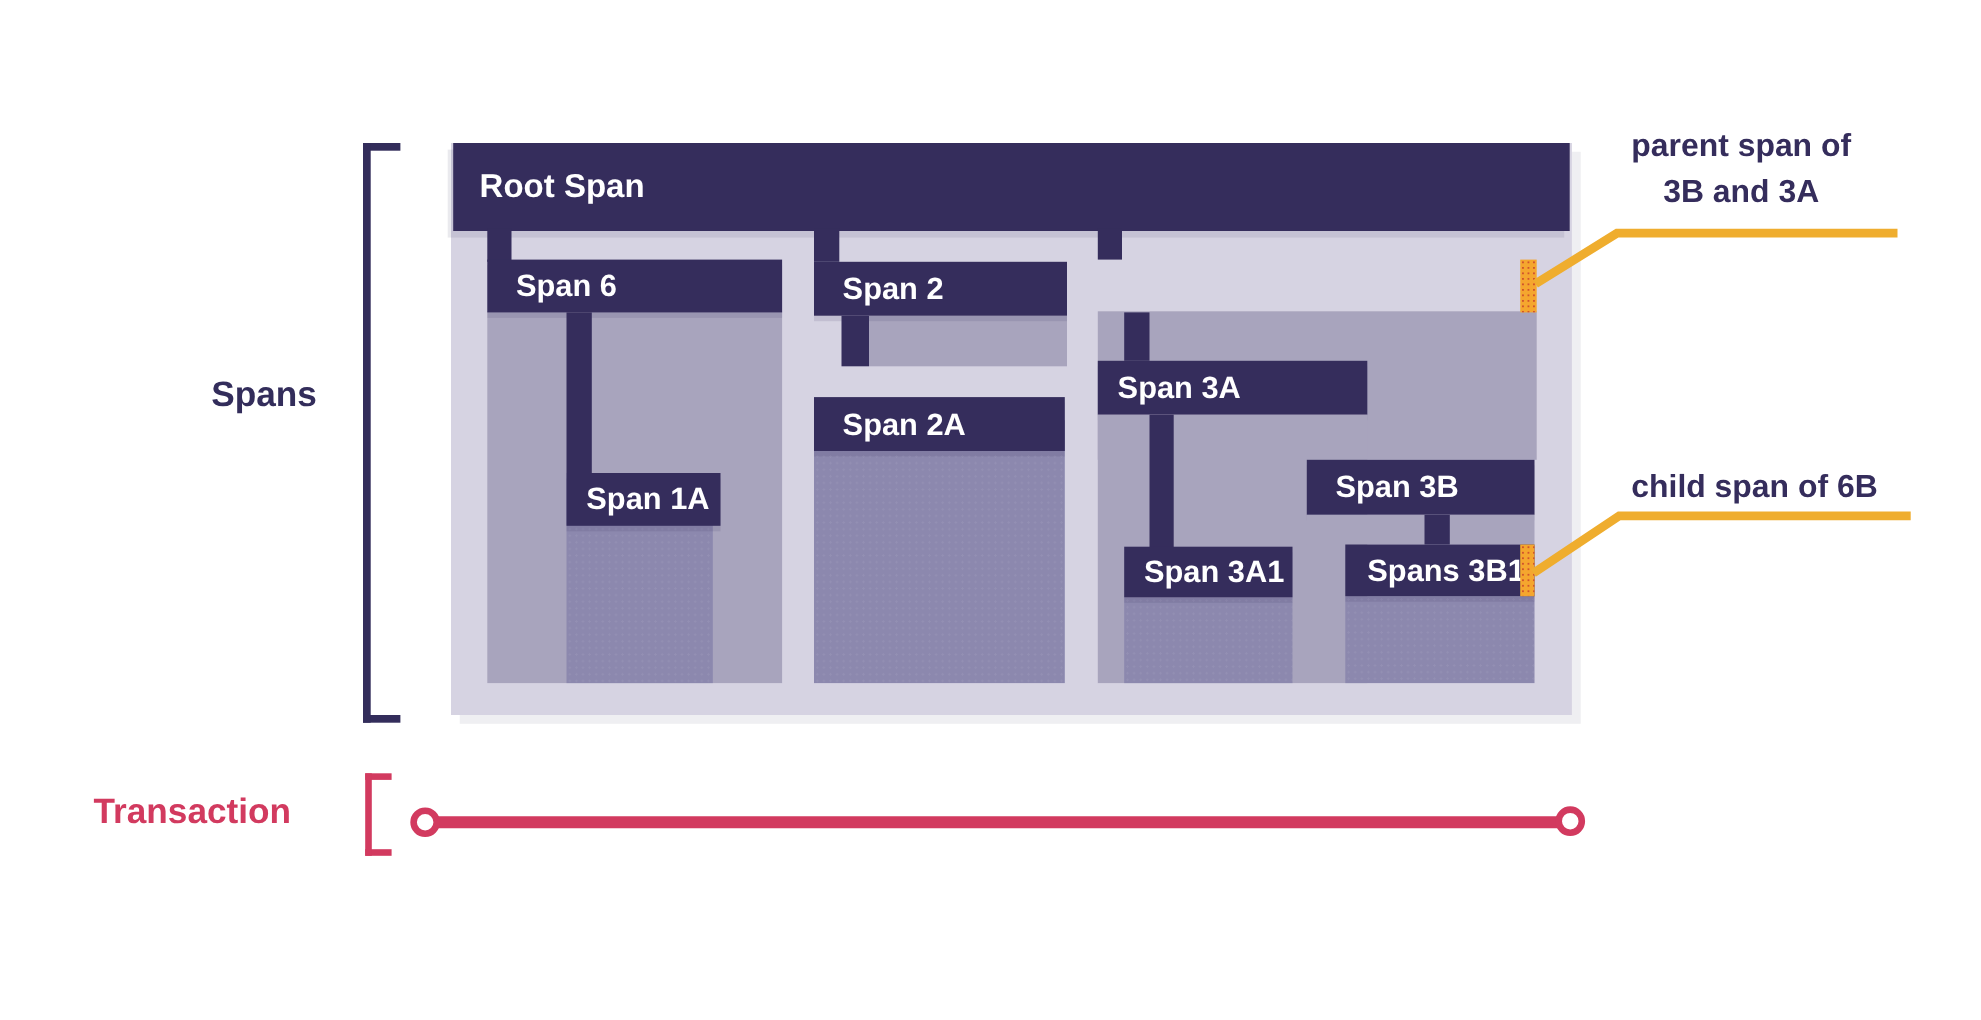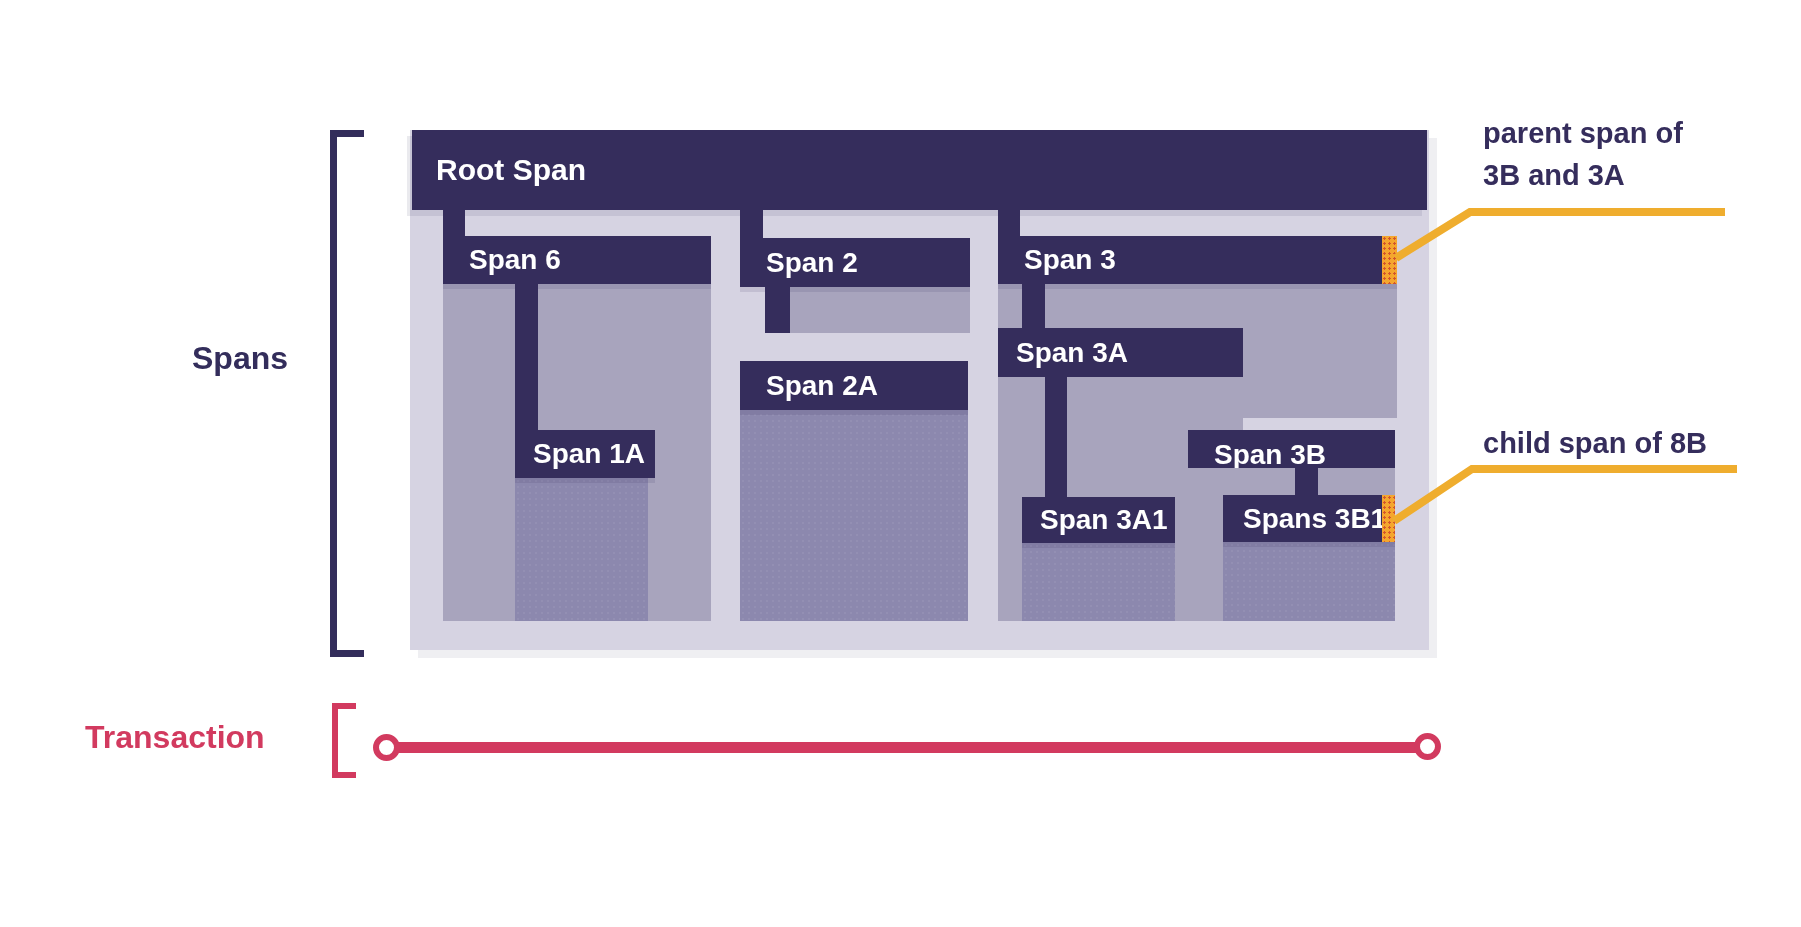--- a/index.html
+++ b/index.html
@@ -10,21 +10,21 @@
     --highlight-orange:#F5A62E;
     --annotation-line:#EFAD2E;
     --transaction-red:#D23A5F;
     --label-dark:#332D5B;
   }
   html,body{margin:0;padding:0;background:#ffffff;}
   .stage{
     position:relative;width:1801px;height:927px;background:#ffffff;
     font-family:"Liberation Sans", sans-serif;overflow:hidden;
   }
-  .abs{position:absolute;box-sizing:border-box;}
+  .abs{position:absolute;box-sizing:border-box;text-align:center;}
   .container{
     background:var(--container);
     box-shadow:8px 8px 0 rgba(53,45,92,0.08);
   }
   .bar{
     background:var(--span-bar);
     color:#ffffff;font-weight:bold;font-size:28px;
     display:flex;align-items:center;padding-left:26px;
     box-shadow:0 5px 0 rgba(53,45,92,0.12);
     white-space:nowrap;
@@ -97,58 +97,55 @@
     <span>Span 2</span>
   </div>
   <div class="abs stub" style="left:765px;top:287px;width:25px;height:46px;"></div>
   <div class="abs fill-dark" style="left:740px;top:382px;width:228px;height:239px;"></div>
   <div class="abs bar" style="left:740px;top:333px;width:228px;height:49px;margin-top:28px;">
     <span>Span 2A</span>
   </div>
 
   <div class="abs stub" style="left:998px;top:208px;width:22px;height:28px;"></div>
   <div class="abs fill-light" style="left:998px;top:283px;width:399px;height:135px;"></div>
-  <div class="abs bar" style="left:998px;top:236px;width:399px;height:48px;">
-    <span>Span 3</span>
-  </div>
   <div class="abs marker" style="left:1382px;top:236px;width:15px;height:48px;"></div>
 
   <div class="abs stub" style="left:1022px;top:284px;width:23px;height:44px;"></div>
   <div class="abs bar" style="left:998px;top:328px;width:245px;height:49px;padding-left:18px;">
     <span>Span 3A</span>
   </div>
   <div class="abs fill-light" style="left:998px;top:377px;width:245px;height:244px;"></div>
   <div class="abs stub" style="left:1045px;top:377px;width:22px;height:121px;"></div>
   <div class="abs fill-dark" style="left:1022px;top:543px;width:153px;height:78px;"></div>
   <div class="abs bar leaf" style="left:1022px;top:497px;width:153px;height:46px;">
     <span>Span 3A1</span>
   </div>
 
-  <div class="abs bar" style="left:1188px;top:430px;width:207px;height:50px;">
+  <div class="abs bar" style="left:1188px;top:418px;width:207px;height:50px;">
     <span>Span 3B</span>
   </div>
   <div class="abs fill-light" style="left:1188px;top:468px;width:207px;height:27px;"></div>
   <div class="abs stub" style="left:1295px;top:468px;width:23px;height:27px;"></div>
   <div class="abs fill-dark" style="left:1223px;top:542px;width:172px;height:79px;"></div>
   <div class="abs bar leaf" style="left:1223px;top:495px;width:172px;height:47px;padding-left:20px;">
     <span>Spans 3B1</span>
   </div>
   <div class="abs marker" style="left:1382px;top:495px;width:13px;height:47px;"></div>
 
   <svg class="overlay" width="1801" height="927" viewBox="0 0 1801 927">
     <polyline points="1396,258 1470,212 1725,212" fill="none" stroke="#EFAD2E" stroke-width="8"></polyline>
     <polyline points="1394,521 1472,469 1737,469" fill="none" stroke="#EFAD2E" stroke-width="8"></polyline>
   </svg>
 
   <div class="abs annot" style="left:1483px;top:112px;">
     <div>parent span of</div>
     <div>3B and 3A</div>
   </div>
   <div class="abs annot" style="left:1483px;top:422px;">
-    <div>child span of 8B</div>
+    <div>child span of 6B</div>
   </div>
 
   <div class="abs side-label red" style="left:85px;top:719px;">Transaction</div>
   <div class="abs bracket-red" style="left:332px;top:703px;width:24px;height:75px;"></div>
 
   <div class="abs tl-line" style="left:390px;top:742px;width:1036px;height:11px;"></div>
   <div class="abs tl-circle" style="left:373px;top:734px;"></div>
   <div class="abs tl-circle" style="left:1414px;top:733px;"></div>
 
 </div>

